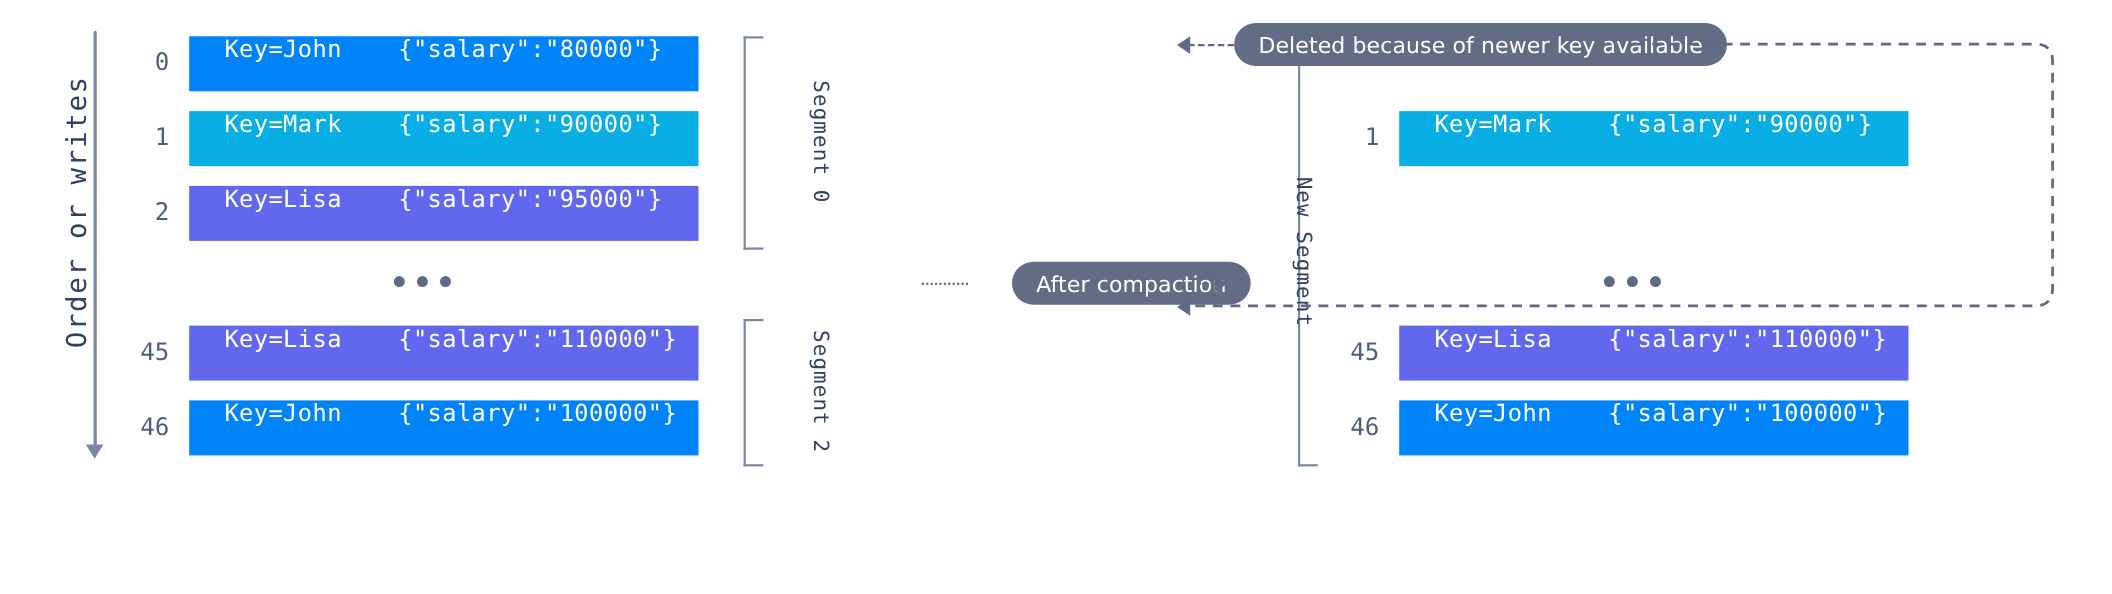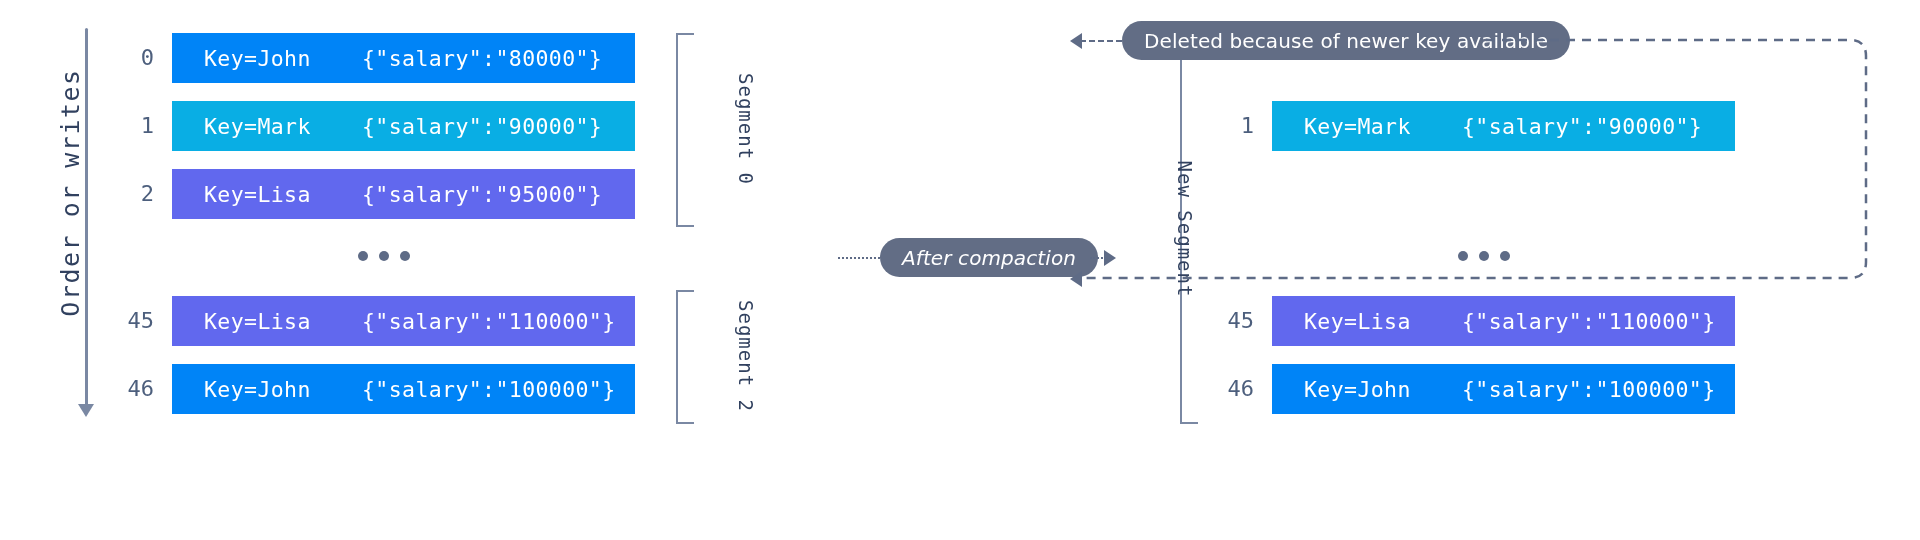--- a/index.html
+++ b/index.html
@@ -53,21 +53,21 @@
     border-left: 8.5px solid transparent;
     border-right: 8.5px solid transparent;
     border-top: 13px solid #7a88a3;
   }
 
   
   .row {
     position: absolute;
     height: 50px;
     display: flex;
-    align-items: center;
+    align-items: flex-start;
     color: #ffffff;
     font-family: "DejaVu Sans Mono", monospace;
     font-size: 21.5px;
     letter-spacing: 0.4px;
     white-space: nowrap;
   }
   .row .k {
     margin-left: 32px;
     min-width: 150px;
     display: inline-block;
@@ -217,21 +217,21 @@
   <div class="idx" style="left:110px; top:364px;">46</div>
   <div class="row" style="left:172px; top:364px; width:463px; background:#0084F7;">
     <span class="k">Key=John</span>
     <span class="v">{"salary":"100000"}</span>
   </div>
 
   <div class="bracket" style="left:676px; top:290px; height:130px;"></div>
   <div class="seg-label" style="left:666px; top:345px; width:160px;">Segment 2</div>
 
   <div class="dotline" style="left:838px; top:257px; width:42px;"></div>
-  <div class="pill" style="left:880px; top:238px;font-style:italic;">After compaction</div>
+  <div class="pill" style="left:920px; top:238px;">After compaction</div>
   <div class="dotline" style="left:1090px; top:257px; width:16px;"></div>
   <div class="arrow-right" style="left:1104px; top:250px;"></div>
 
   <div class="bracket" style="left:1180px; top:33px; height:387px;"></div>
   <div class="seg-label" style="left:1105px; top:218px; width:160px;">New Segment</div>
 
   <div class="idx" style="left:1210px; top:101px;">1</div>
   <div class="row" style="left:1272px; top:101px; width:463px; background:#09AEE4;">
     <span class="k">Key=Mark</span>
     <span class="v">{"salary":"90000"}</span>

